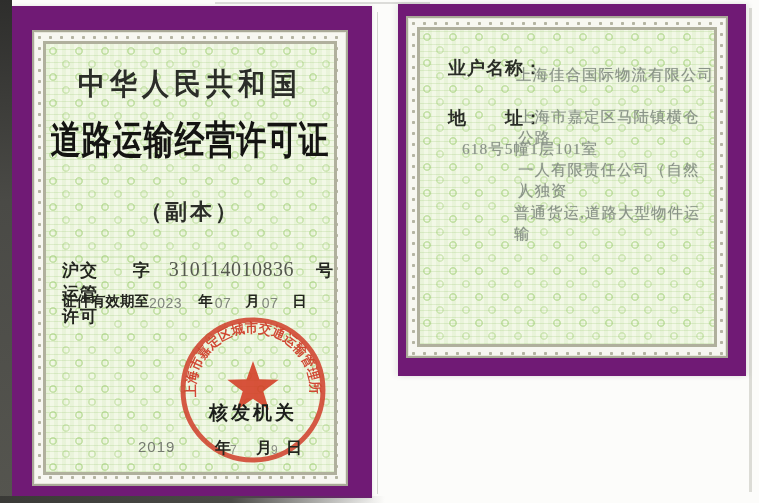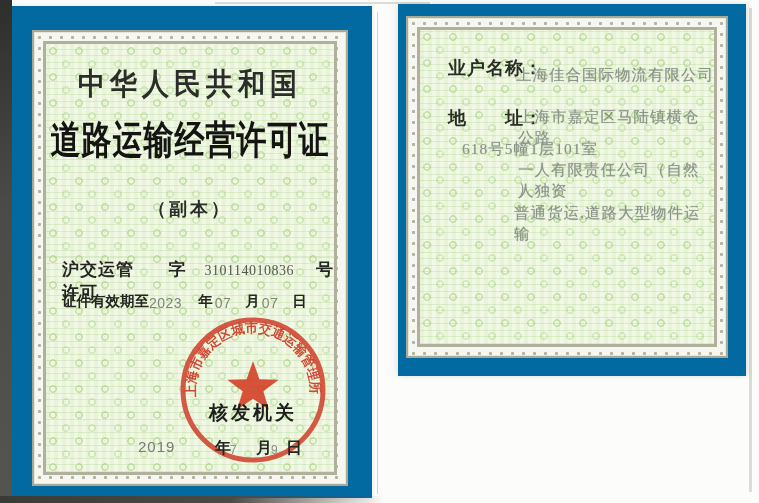--- a/index.html
+++ b/index.html
@@ -11,21 +11,21 @@
   
   .scan-edge-left { position:absolute; left:0; top:0; width:12px; height:503px;
     background:linear-gradient(180deg,#2e2e2c 0%, #4a4a46 40%, #55554f 100%); }
   .scan-edge-bottom { position:absolute; left:0; top:496px; width:385px; height:7px;
     background:linear-gradient(90deg,#3a3a37 0%, #4a4a46 60%, rgba(90,90,86,0) 100%); }
   .scan-top-line { position:absolute; left:215px; top:2px; width:215px; height:2px; background:#cfcfca; opacity:.7; }
   .gutter-line { position:absolute; left:377px; top:12px; width:1px; height:482px; background:#c9c9c4; opacity:.8; }
   .right-edge-line { position:absolute; left:749px; top:8px; width:3px; height:484px; background:#dcdcd6; }
 
   
-  .page { position:absolute; background:#0369a1; }
+  .page { position:absolute; background:#701a75; }
   .page-left  { left:12px; top:6px; width:360px; height:492px; box-shadow:0 0 4px rgba(0,0,0,.10); }
   .page-right { left:398px; top:4px; width:348px; height:372px; box-shadow:-3px 0 6px rgba(0,0,0,.07), 3px 0 5px rgba(0,0,0,.08); }
 
   
   .frame { position:absolute; border:2px solid #a9a997;
     background:
       radial-gradient(circle at 5.5px 5.5px, #b4b4a2 1.3px, rgba(180,180,162,0) 2px) 0 0/11px 11px,
       #f7f7f1;
     box-shadow:inset 0 0 0 1px #e7e7dc; }
   .page-left  .frame { left:20px; top:24px; right:24px; bottom:12px; }
@@ -41,27 +41,27 @@
       repeating-linear-gradient(90deg, rgba(150,200,105,.10) 0 4px, rgba(255,255,255,0) 4px 8px);
     background-size:26px 26px, 26px 26px, auto, auto; }
 
   
   .country { position:absolute; top:22px; left:0; width:100%; text-align:center;
     font-family:"Liberation Serif", serif; font-weight:700; font-size:27px; letter-spacing:5px;
     color:#2b2d28; transform:scaleY(1.12); }
   .big-title { position:absolute; top:76px; left:0; width:100%; text-align:center;
     font-weight:900; font-size:30px; letter-spacing:1px; color:#141412; transform:scaleY(1.30); }
   .subtitle { position:absolute; top:153px; left:0; width:100%; text-align:center;
-    font-family:"Liberation Serif", serif; font-weight:700; font-size:18px; letter-spacing:3px; color:#2b2d28; }
+    font-family:"Liberation Serif", serif; font-weight:700; font-size:22px; letter-spacing:3px; color:#2b2d28; }
 
   .license-row { position:absolute; top:214px; left:16px; display:flex; align-items:baseline;
     font-size:17px; font-weight:700; color:#23251f; letter-spacing:1px; }
   .license-zi { margin-left:24px; }
   .license-number { margin-left:18px; font-family:"Liberation Serif", serif; font-weight:400;
-    font-size:14px; letter-spacing:.5px; color:#55584f; }
+    font-size:20px; letter-spacing:.5px; color:#55584f; }
   .license-suffix { margin-left:22px; }
 
   .validity-row { position:absolute; top:248px; left:16px; display:flex; align-items:baseline;
     font-size:14.5px; font-weight:700; color:#23251f; }
   .v-num { font-weight:400; font-size:14px; color:#7f857b; position:relative; top:2px; letter-spacing:.5px; }
   .v-year  { margin-left:16px; } .v-month { margin-left:14px; } .v-day { margin-left:14px; }
   .v-num2 { margin-left:2px; }
 
   .seal { position:absolute; left:132px; top:271px; width:150px; height:150px; opacity:.92; }
   .issuer-label { position:absolute; top:356px; left:132px; width:150px; text-align:center;

